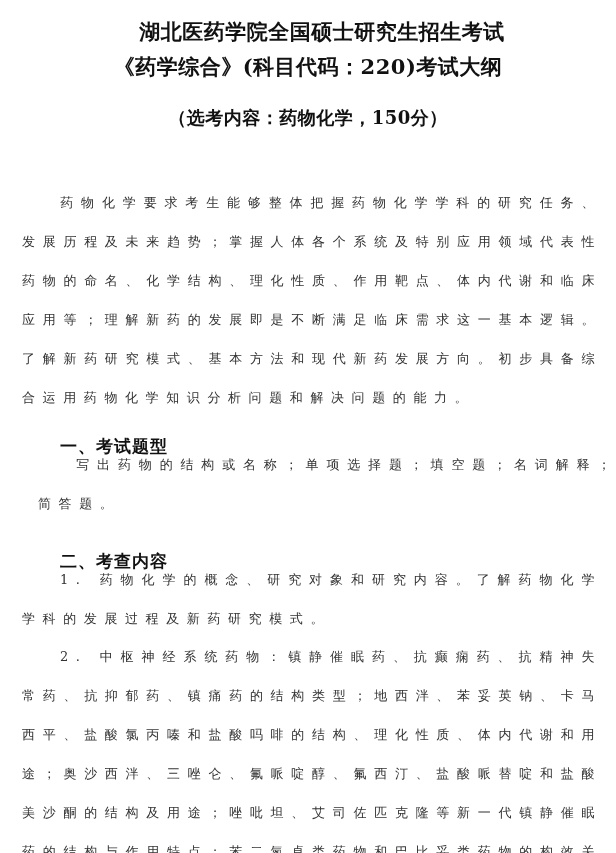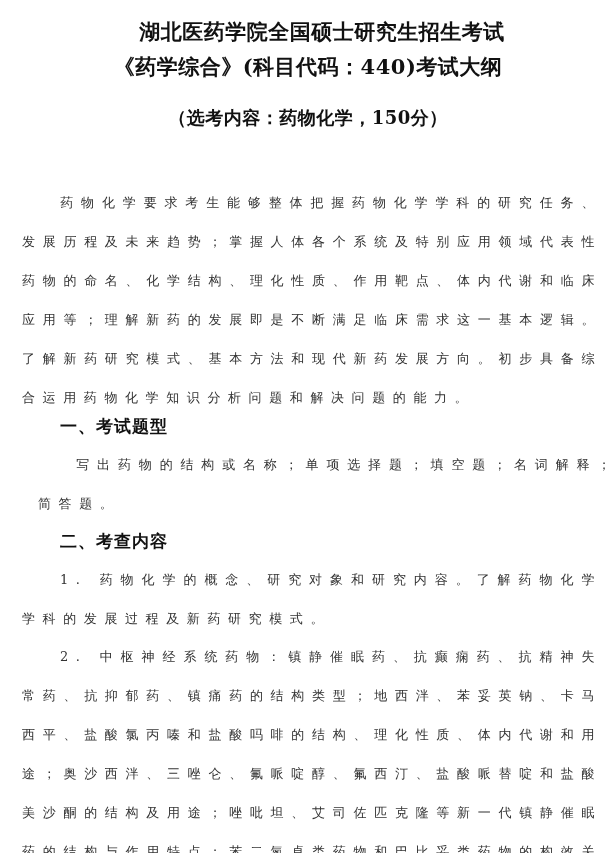--- a/index.html
+++ b/index.html
@@ -6,27 +6,27 @@
   body { width: 616px; height: 853px; overflow: hidden; position: relative;
          font-family: "DejaVu Serif", "Liberation Serif", serif; color: #1a1a1a; }
   .title { position: absolute; left: 0; width: 616px; text-align: center;
            font-weight: bold; font-size: 21px; color: #111; letter-spacing: 0.5px; }
   .t1 { top: 18px; padding-left: 14px; }
   .t2 { top: 53px; }
   .t3 { top: 106px; font-size: 18px; }
   .para { position: absolute; left: 22px; width: 580px; font-size: 13px;
           line-height: 39px; letter-spacing: 7.6px; color: #333; text-align: justify; }
   .para .ind { display: inline-block; width: 38px; }
-  .heading { position: absolute; left: 60px; font-size: 17px; font-weight: bold; color: #111; letter-spacing: 1px; }
+  .heading { position: absolute; left: 60px; font-size: 17px; font-weight: bold; color: #111; letter-spacing: 1px; margin-top: 20px; }
 </style>
 </head>
 <body>
 
 <div class="title t1">湖北医药学院全国硕士研究生招生考试</div>
-<div class="title t2">《药学综合》(科目代码：440)考试大纲</div>
+<div class="title t2">《药学综合》(科目代码：220)考试大纲</div>
 <div class="title t3">（选考内容：药物化学，150分）</div>
 
 <div class="para" style="top:183px;"><span class="ind"></span><span>药物化学要求考生能够整体把握药物化学学科的研究任务、发展历程及未来趋势；掌握人体各个系统及特别应用领域代表性药物的命名、化学结构、理化性质、作用靶点、体内代谢和临床应用等；理解新药的发展即是不断满足临床需求这一基本逻辑。了解新药研究模式、基本方法和现代新药发展方向。初步具备综合运用药物化学知识分析问题和解决问题的能力。</span></div>
 
 <div class="heading" style="top:415px;">一、考试题型</div>
 <div class="para" style="top:445px;margin-left:16px;"><span class="ind"></span><span>写出药物的结构或名称；单项选择题；填空题；名词解释；简答题。</span></div>
 
 <div class="heading" style="top:530px;text-align:center;">二、考查内容</div>
 <div class="para" style="top:560px;"><span class="ind"></span><span>1. 药物化学的概念、研究对象和研究内容。了解药物化学学科的发展过程及新药研究模式。</span></div>
 <div class="para" style="top:637px;"><span class="ind"></span><span>2. 中枢神经系统药物：镇静催眠药、抗癫痫药、抗精神失常药、抗抑郁药、镇痛药的结构类型；地西泮、苯妥英钠、卡马西平、盐酸氯丙嗪和盐酸吗啡的结构、理化性质、体内代谢和用途；奥沙西泮、三唑仑、氟哌啶醇、氟西汀、盐酸哌替啶和盐酸美沙酮的结构及用途；唑吡坦、艾司佐匹克隆等新一代镇静催眠药的结构与作用特点；苯二氮卓类药物和巴比妥类药物的构效关系。</span></div>

